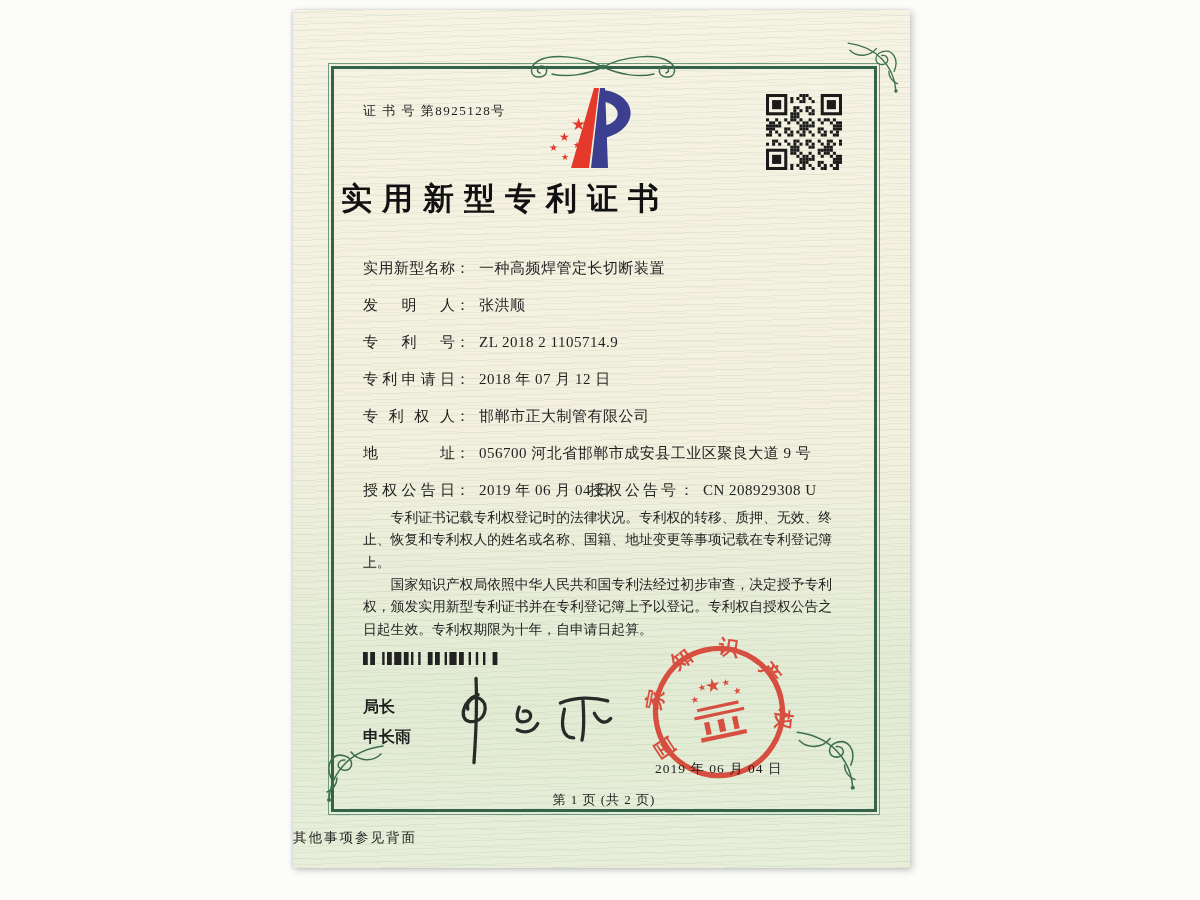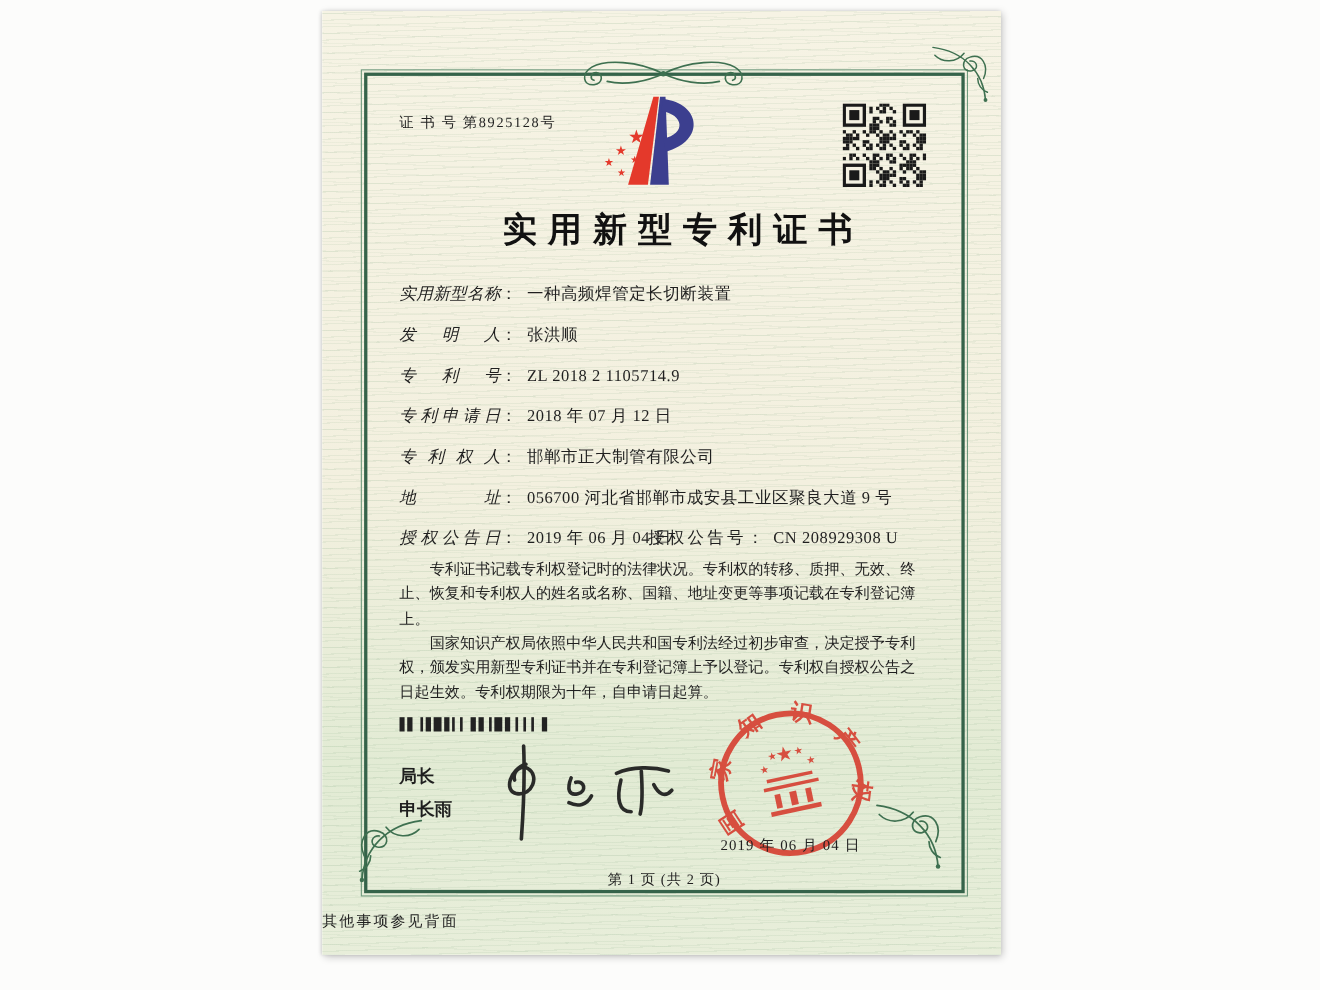--- a/index.html
+++ b/index.html
@@ -32,28 +32,27 @@
   }
   .orn{position:absolute;overflow:visible;}
   .orn-top{left:215px;top:42px;width:190px;height:30px;}
   .orn-tr{left:548px;top:26px;width:62px;height:62px;transform:scale(-1,-1);}
   .orn-bl{left:28px;top:728px;width:70px;height:70px;}
   .orn-br{left:496px;top:714px;width:72px;height:72px;transform:scaleX(-1);}
   .certno{position:absolute;left:70px;top:92px;font-size:13px;letter-spacing:1.5px;}
   .logo{position:absolute;left:248px;top:74px;width:112px;height:90px;}
   .qr{position:absolute;left:473px;top:84px;width:76px;height:76px;}
   .title{
-    position:absolute;left:38px;top:178px;width:546px;margin:0;
-    text-align:center;font-size:31px;font-weight:700;letter-spacing:10px;text-indent:10px;
+    position:absolute;left:38px;top:168px;width:546px;margin:0;
+    text-align:left;font-size:31px;font-weight:700;letter-spacing:10px;text-indent:10px;
     color:#111;
-    padding-left:12px;
   }
   .fields{position:absolute;left:70px;top:247px;display:flex;flex-direction:column;gap:15px;font-size:15px;}
   .frow{height:22px;line-height:22px;white-space:nowrap;}
-  .flabel{display:inline-block;width:92px;text-align:justify;text-align-last:justify;font-style:italic;}
+  .flabel{display:inline-block;width:92px;text-align:justify;text-align-last:justify;}
   .fcolon{display:inline-block;margin-right:9px;}
   .fvalue{letter-spacing:.5px;}
   .pair1{display:inline-block;width:226px;}
   .flabel2{letter-spacing:3px;}
   .bodytext{position:absolute;left:70px;top:497px;width:480px;font-size:13.8px;line-height:1.62;}
   .bodytext p{margin:0;text-indent:2em;}
   .barcode{position:absolute;left:70px;top:641px;}
   .director{position:absolute;left:70px;top:682px;font-size:16px;font-weight:700;line-height:1.85;}
   .signature{position:absolute;left:146px;top:662px;z-index:1;}
   .seal{position:absolute;left:352px;top:628px;width:148px;height:148px;z-index:2;opacity:.88;transform:rotate(-12deg);}

